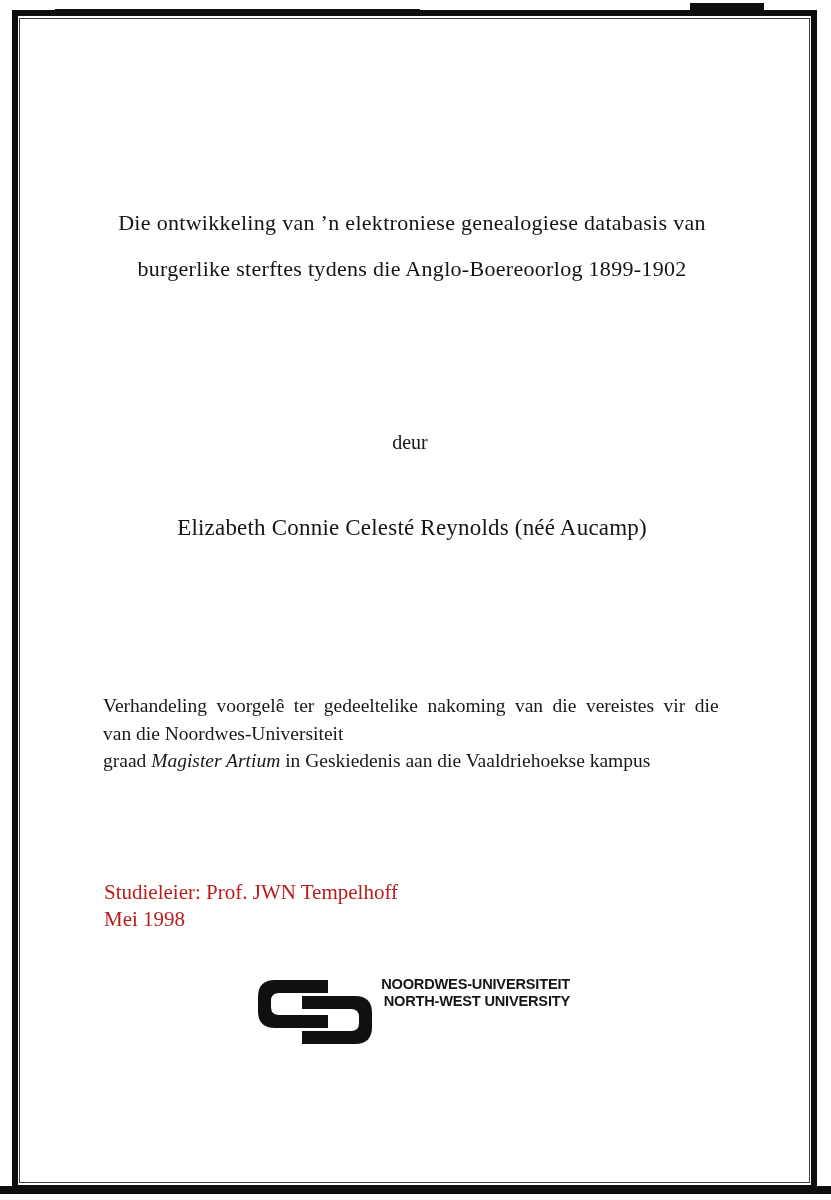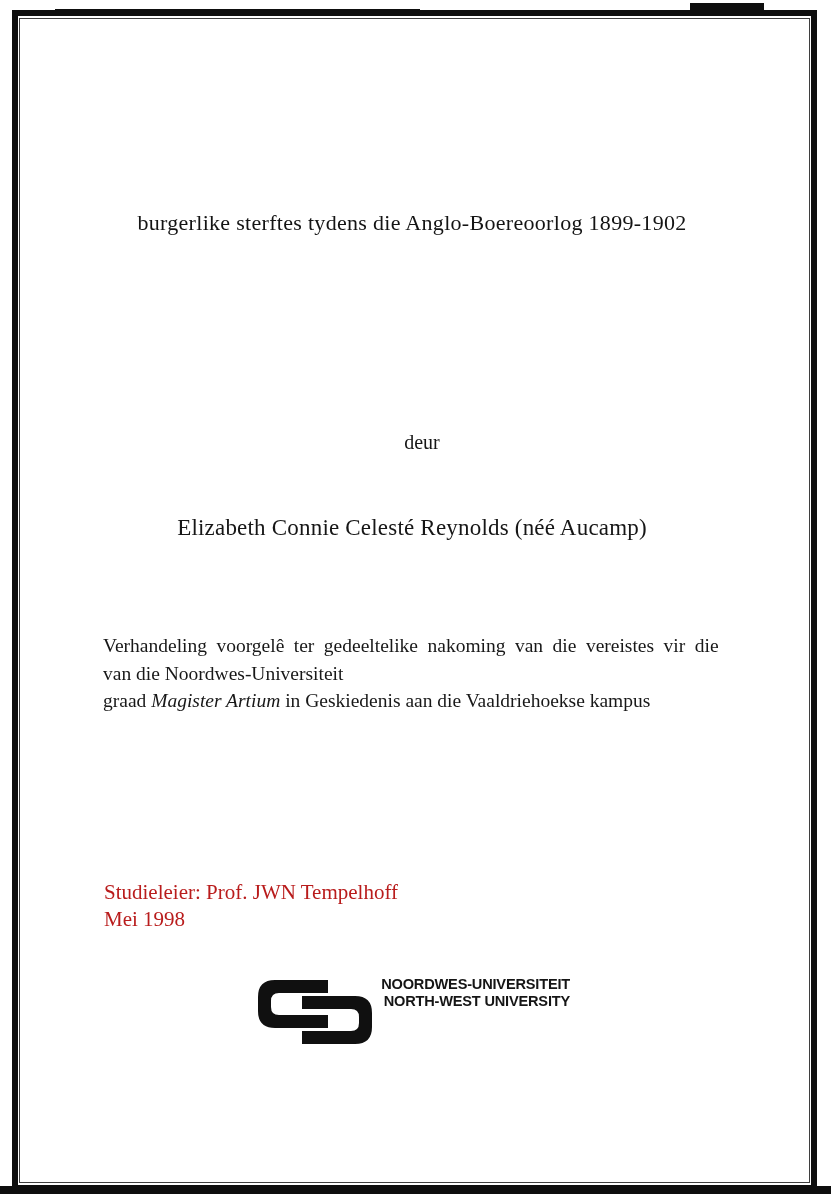--- a/index.html
+++ b/index.html
@@ -43,35 +43,34 @@
     color: #141414;
   }
   .tline { display: block; }
 
   .byline {
     position: absolute;
     left: 0; top: 431px;
     width: 820px;
     text-align: center;
     font-size: 20px;
-    padding-left: 12px;
   }
 
   .author {
     position: absolute;
     left: 0; top: 515px;
     width: 824px;
     text-align: center;
     font-size: 23px;
     letter-spacing: 0.2px;
   }
 
   .statement {
     position: absolute;
-    left: 103px; top: 632px;
+    left: 103px; top: 692px;
     width: 637px;
     font-size: 19.5px;
     line-height: 27.5px;
     color: #181818;
   }
   .s-line { white-space: nowrap; }
   .s-justify { word-spacing: 4.6px; }
   .statement em { font-style: italic; }
 
   .supervisor-block {
@@ -112,20 +111,21 @@
 
   <div class="artifact artifact-top1"></div>
   <div class="artifact artifact-top2"></div>
   <div class="artifact artifact-bottom"></div>
 
   <div class="frame-outer">
     <div class="frame-inner"></div>
   </div>
 
   <h1 class="title">
+    <span class="tline">Die ontwikkeling van ’n elektroniese genealogiese databasis van</span>
     <span class="tline">burgerlike sterftes tydens die Anglo-Boereoorlog 1899-1902</span>
   </h1>
 
   <div class="byline">deur</div>
 
   <div class="author">Elizabeth Connie Celesté Reynolds (néé Aucamp)</div>
 
   <div class="statement">
     <div class="s-line s-justify">Verhandeling voorgelê ter gedeeltelike nakoming van die vereistes vir die</div>
     <div class="s-line">van die Noordwes-Universiteit</div>

